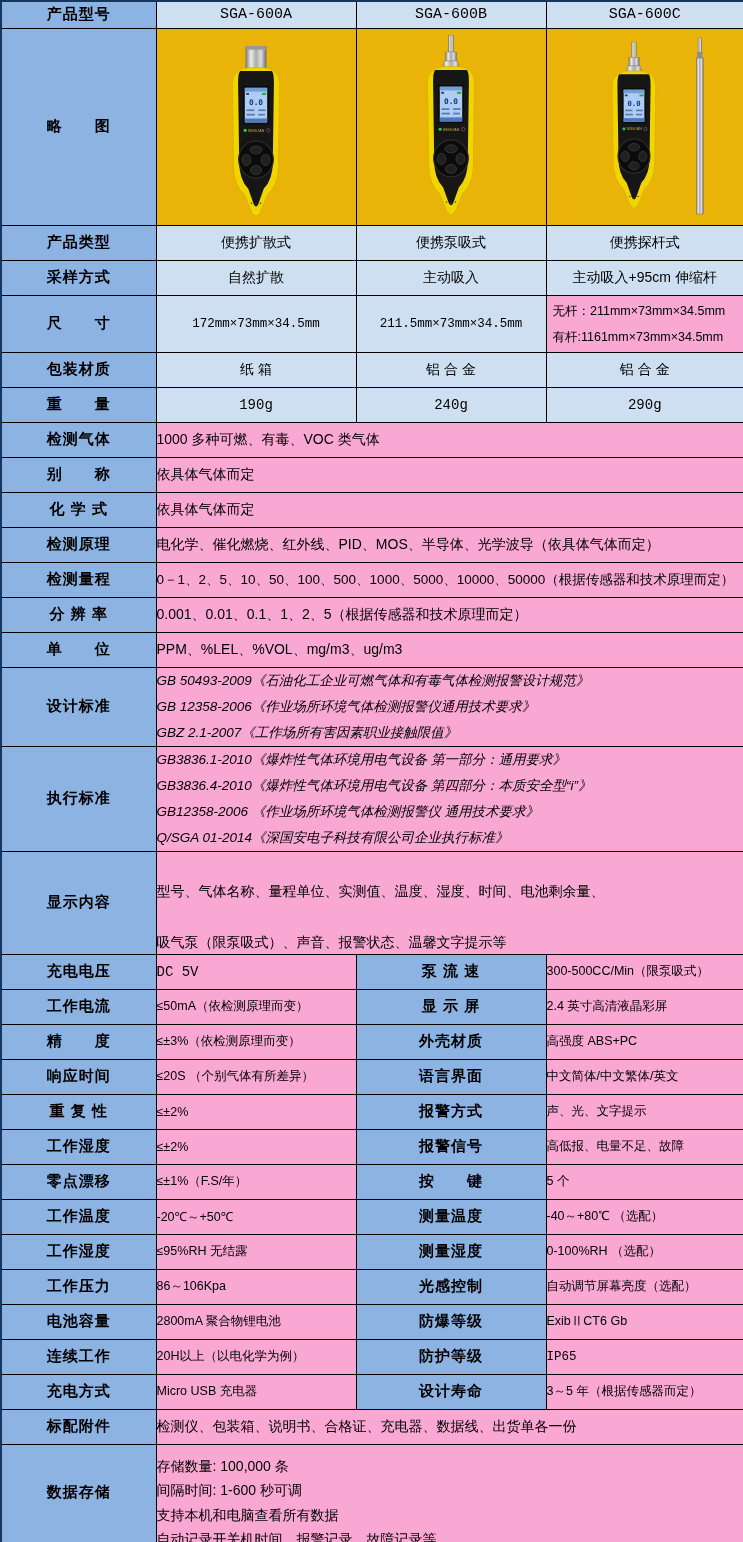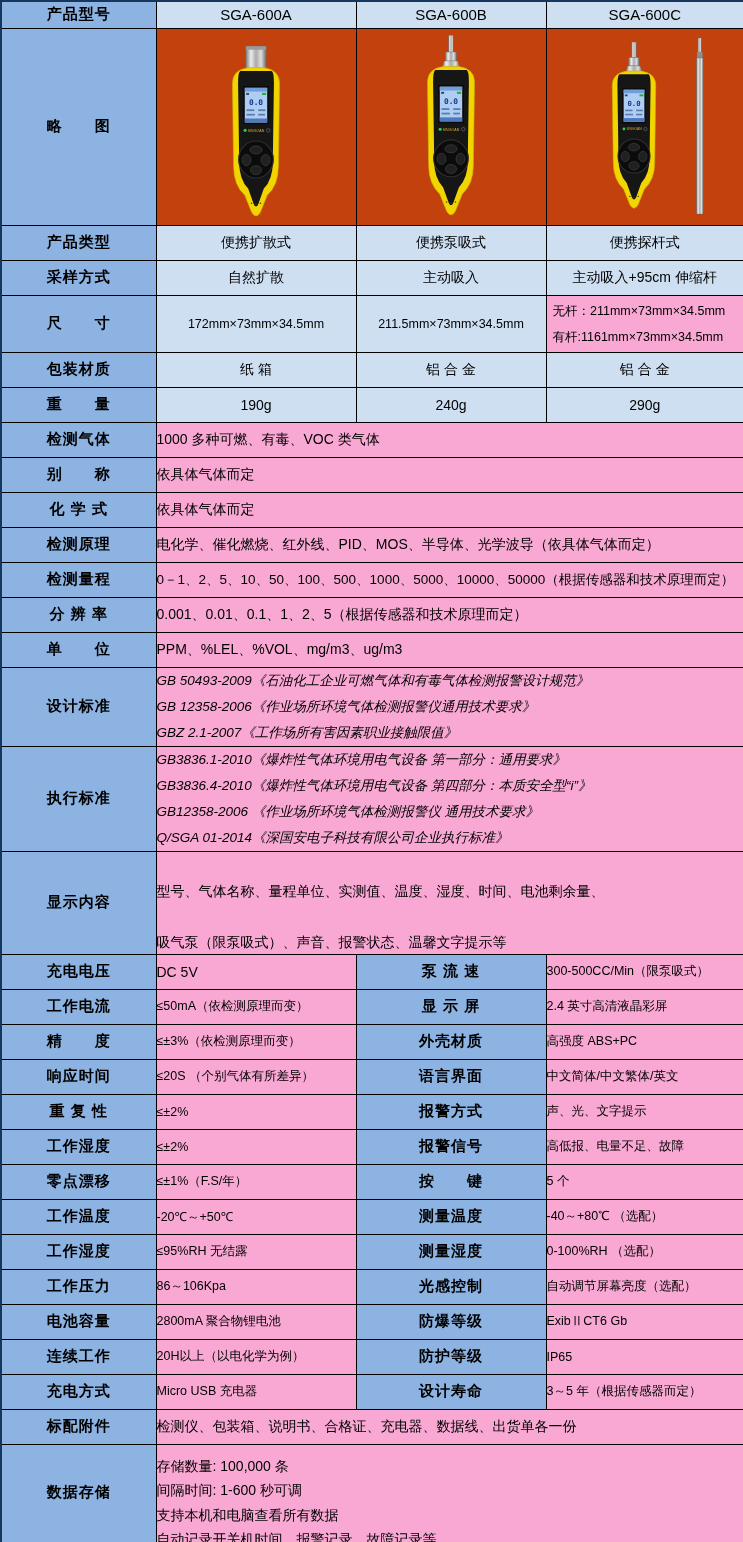--- a/index.html
+++ b/index.html
@@ -2,23 +2,23 @@
 <html lang="zh"><head>
 <meta charset="utf-8">
 <style>
   html,body { margin:0; padding:0; background:#fff; }
   body { width:743px; font-family:"Liberation Sans",sans-serif; color:#000; }
   table.spec { width:743px; border-collapse:collapse; table-layout:fixed; border:2px solid #17365d; }
   table.spec td { border:1px solid #000; overflow:hidden; vertical-align:middle; padding:0; }
   .lbl { background:#8DB3E2; font-weight:bold; font-size:15px; text-align:center; letter-spacing:1px; }
   .val { background:#f9a8d4; font-size:14px; padding:2px 12px; text-align:left; }
   .val-c { background:#CEDFF2; font-size:14px; padding:2px 4px; text-align:center; }
-  .mono { font-family:Liberation Sans, sans-serif; }
+  .mono { font-family:Liberation Mono, monospace; }
   .sm { font-size:12.5px; }
-  .img-cell { background:#c2410c; text-align:center; vertical-align:middle; }
+  .img-cell { background:#eab308; text-align:center; vertical-align:middle; }
   .img-wrap { display:flex; align-items:center; justify-content:center; gap:6px; }
   .lines div { line-height:26px; white-space:nowrap;margin-top:28px; }
   .stdlines div { line-height:26px; white-space:nowrap; font-size:13.5px;font-style:italic; }
   .dims div { line-height:26px; white-space:nowrap; }
   .storelines div { line-height:24.5px; white-space:nowrap; }
   .lbl .two-line { line-height:22px;margin-top:36px; }
   
   .h-head  { height:27px; }
   .h-img   { height:197px; }
   .h-std   { height:35px; }

